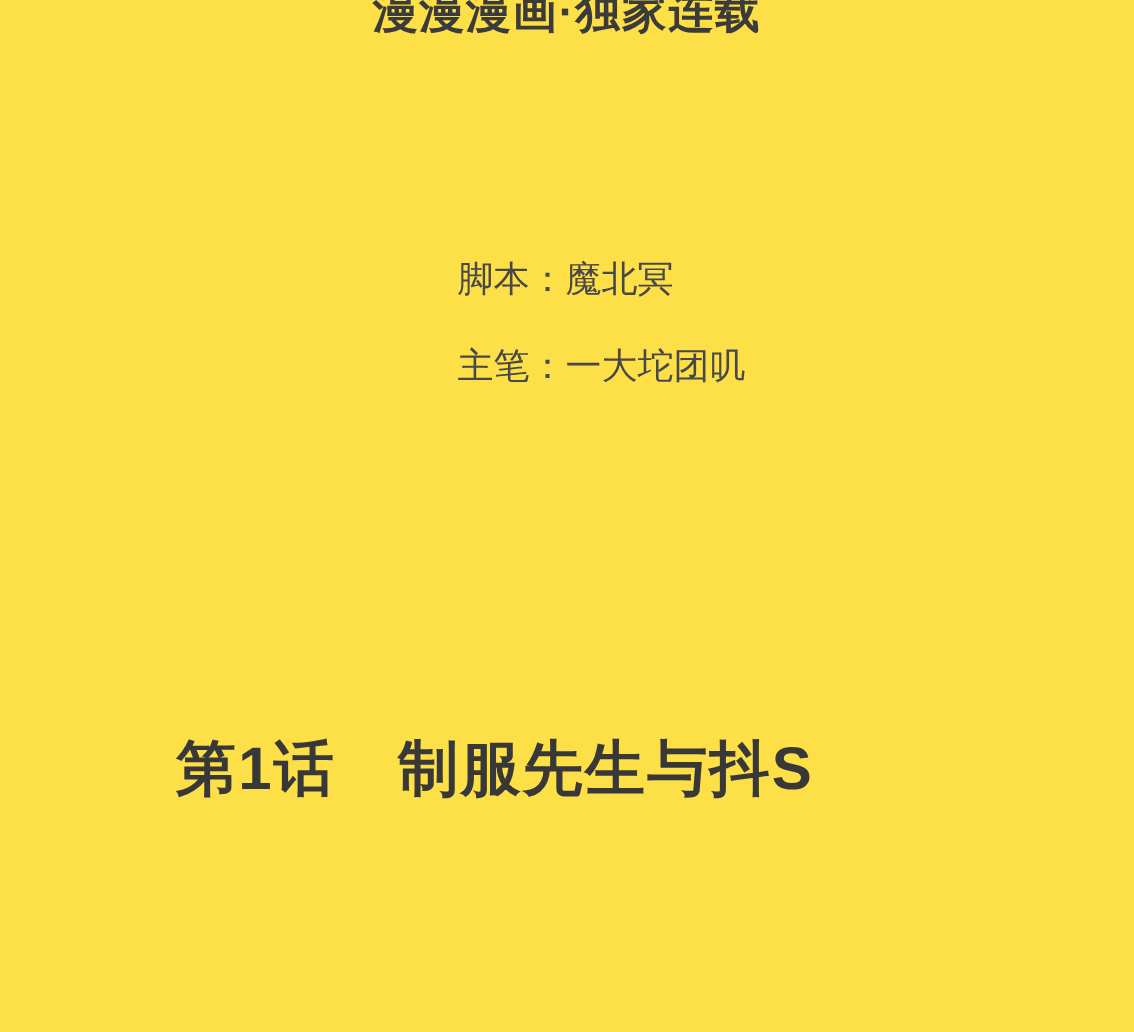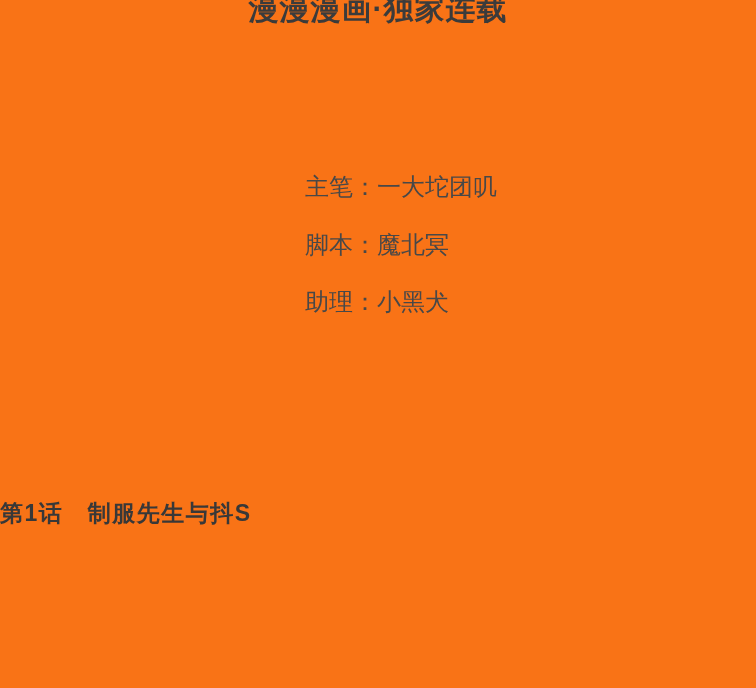--- a/index.html
+++ b/index.html
@@ -11,21 +11,21 @@
     height: 688px;
     background: #ffffff;
     overflow: hidden;
     position: relative;
     font-family: "Liberation Sans", sans-serif;
     -webkit-font-smoothing: antialiased;
   }
   .page {
     position: absolute;
     inset: 0;
-    background: #f97316;
+    background: #fde047;
   }
   .serial-title {
     position: absolute;
     top: -7px;            
     left: 0;
     width: 756px;
     text-align: center;
     font-size: 30px;
     line-height: 32px;
     font-weight: 700;
@@ -43,43 +43,40 @@
     color: #484848;
   }
   .credit-line {
     white-space: nowrap;
   }
   .chapter-title {
     position: absolute;
     top: 492px;
     left: 0;
     width: 660px;
-    text-align: left;
-    font-size: 23px;
+    text-align: center;
+    font-size: 40px;
     line-height: 42px;
     font-weight: 700;
     letter-spacing: 1.5px;
     color: #383838;
     white-space: nowrap;
   }
 </style>
 </head>
 <body>
 
 <div class="page">
 
   <div class="serial-title">漫漫漫画·独家连载</div>
 
   <div class="credits">
     <div class="credit-line">
-      <span>主笔：</span><span>一大坨团叽</span>
-    </div>
-    <div class="credit-line">
       <span>脚本：</span><span>魔北冥</span>
     </div>
     <div class="credit-line">
-      <span>助理：</span><span>小黑犬</span>
+      <span>主笔：</span><span>一大坨团叽</span>
     </div>
   </div>
 
   <div class="chapter-title">第1话　制服先生与抖S</div>
 
 </div>
 
 </body></html>

